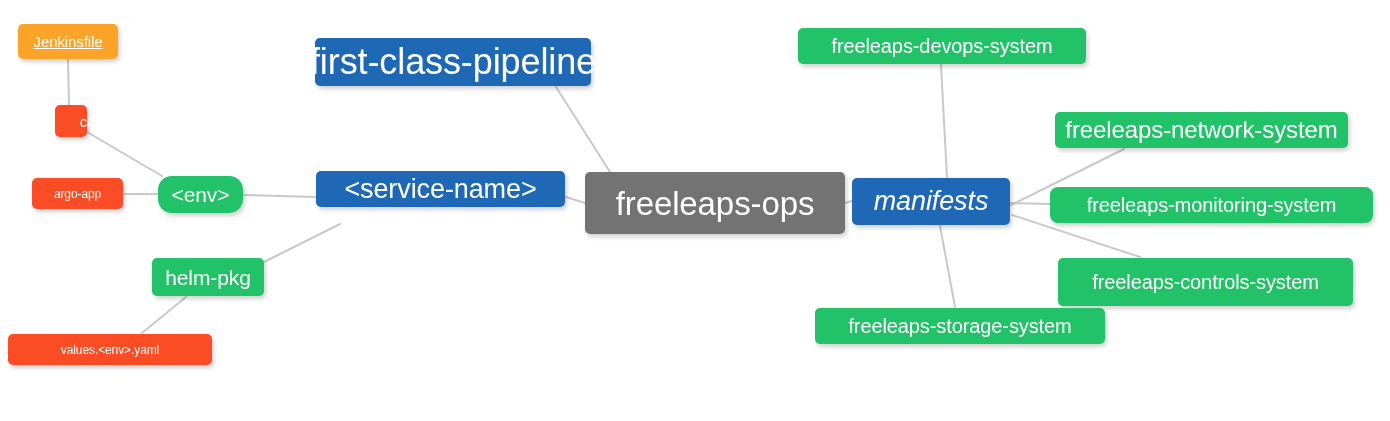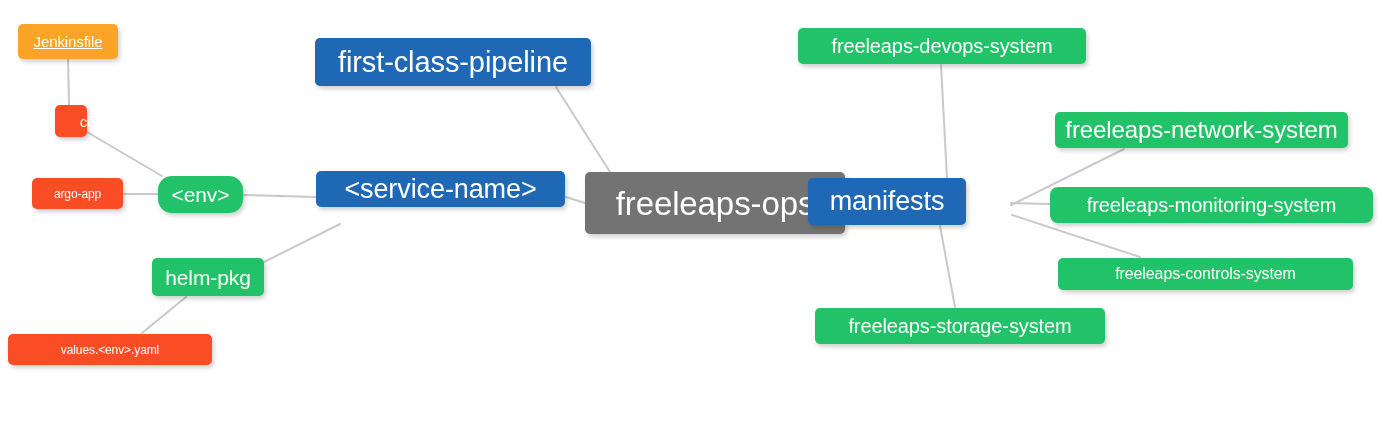--- a/index.html
+++ b/index.html
@@ -74,27 +74,27 @@
       <line x1="186" y1="297" x2="142" y2="333" stroke="#c9c9c9" stroke-width="2" stroke-linecap="round"></line>
       <line x1="947" y1="178" x2="941" y2="65" stroke="#c9c9c9" stroke-width="2" stroke-linecap="round"></line>
       <line x1="1011" y1="205" x2="1124" y2="149" stroke="#c9c9c9" stroke-width="2" stroke-linecap="round"></line>
       <line x1="1011" y1="203" x2="1050" y2="204" stroke="#c9c9c9" stroke-width="2" stroke-linecap="round"></line>
       <line x1="1012" y1="215" x2="1140" y2="257" stroke="#c9c9c9" stroke-width="2" stroke-linecap="round"></line>
       <line x1="940" y1="226" x2="955" y2="307" stroke="#c9c9c9" stroke-width="2" stroke-linecap="round"></line>
     </svg>
   <div id="node-layer">
       <div class="node node-root" style="left: 585px; top: 172px; width: 260px; height: 62px; font-size: 33px;">freeleaps-ops</div>
       <div class="node node-blue" style="left: 316px; top: 171px; width: 249px; height: 36px; font-size: 27px;">&lt;service-name&gt;</div>
-      <div class="node node-blue" style="left: 315px; top: 38px; width: 276px; height: 48px; font-size: 29px;">first-class-pipeline</div>
-      <div class="node node-blue" style="left: 808px; top: 178px; width: 158px; height: 47px; font-size: 27px;">manifests</div>
+      <div class="node node-blue" style="left: 315px; top: 38px; width: 276px; height: 48px; font-size: 36px;">first-class-pipeline</div>
+      <div class="node node-blue" style="left: 852px; top: 178px; width: 158px; height: 47px; font-size: 27px; font-style: italic;">manifests</div>
       <div class="node node-green" style="left: 158px; top: 176px; width: 85px; height: 37px; font-size: 21px; border-radius: 14px;">&lt;env&gt;</div>
       <div class="node node-green" style="left: 152px; top: 258px; width: 112px; height: 38px; font-size: 21px;">helm-pkg</div>
       <div class="node node-green" style="left: 798px; top: 28px; width: 288px; height: 36px; font-size: 20px;">freeleaps-devops-system</div>
       <div class="node node-green" style="left: 1055px; top: 112px; width: 293px; height: 36px; font-size: 24px;">freeleaps-network-system</div>
       <div class="node node-green" style="left: 1050px; top: 187px; width: 323px; height: 36px; font-size: 20px; border-radius: 8px;">freeleaps-monitoring-system</div>
-      <div class="node node-green" style="left: 1058px; top: 258px; width: 295px; height: 32px; font-size: 16px;">freeleaps-controls-system</div>
+      <div class="node node-green" style="left: 1058px; top: 258px; width: 295px; height: 48px; font-size: 20px;">freeleaps-controls-system</div>
       <div class="node node-green" style="left: 815px; top: 308px; width: 290px; height: 36px; font-size: 20px;">freeleaps-storage-system</div>
       <div class="node node-orange" style="left: 18px; top: 24px; width: 100px; height: 35px; font-size: 15px; text-decoration: underline;">Jenkinsfile</div>
       <div class="node node-red" style="left: 55px; top: 105px; width: 32px; height: 32px; font-size: 15px; padding-left: 28px;">ci</div>
       <div class="node node-red" style="left: 32px; top: 178px; width: 91px; height: 31px; font-size: 12px;">argo-app</div>
       <div class="node node-red" style="left: 8px; top: 334px; width: 204px; height: 31px; font-size: 12px;">values.&lt;env&gt;.yaml</div>
     </div>
 </div>
 
 </body></html>

